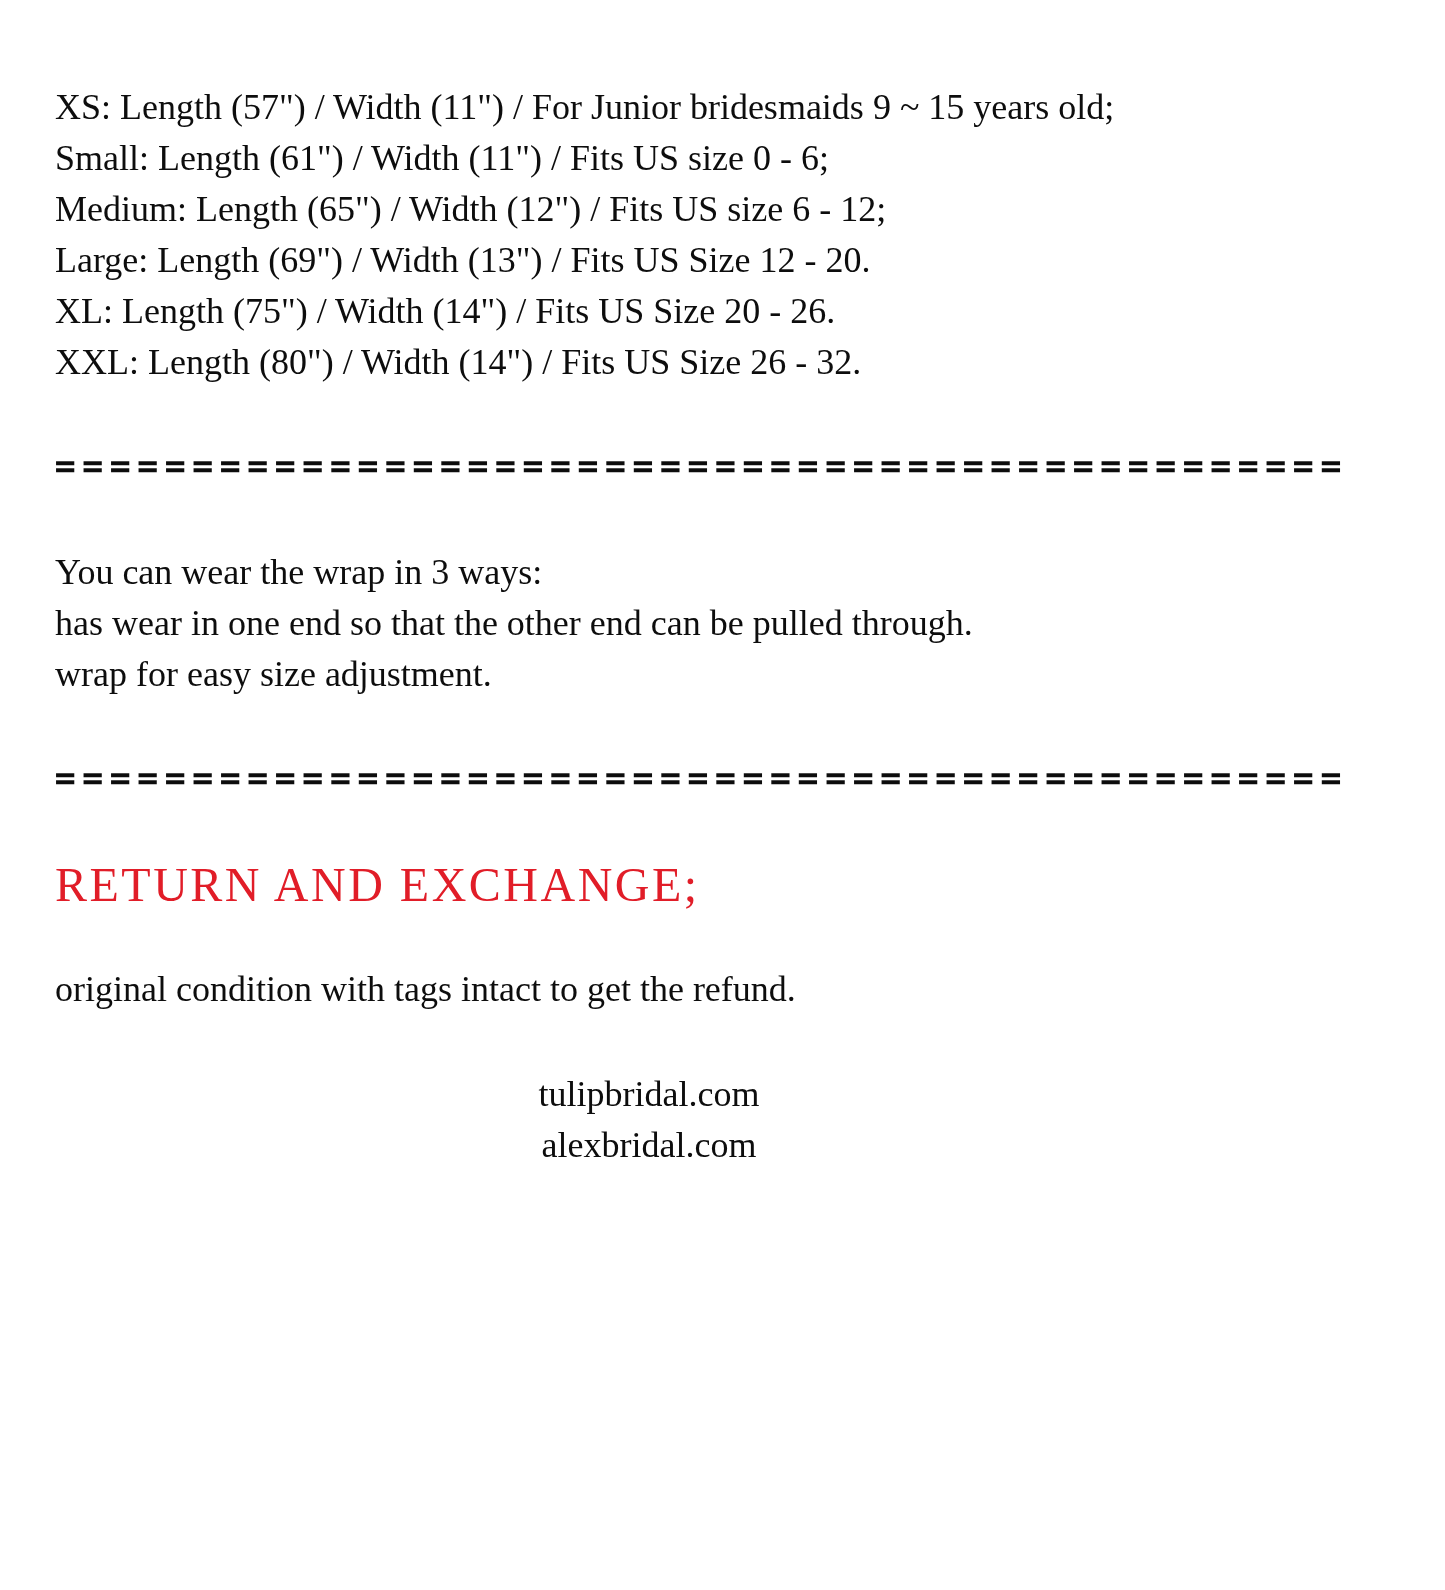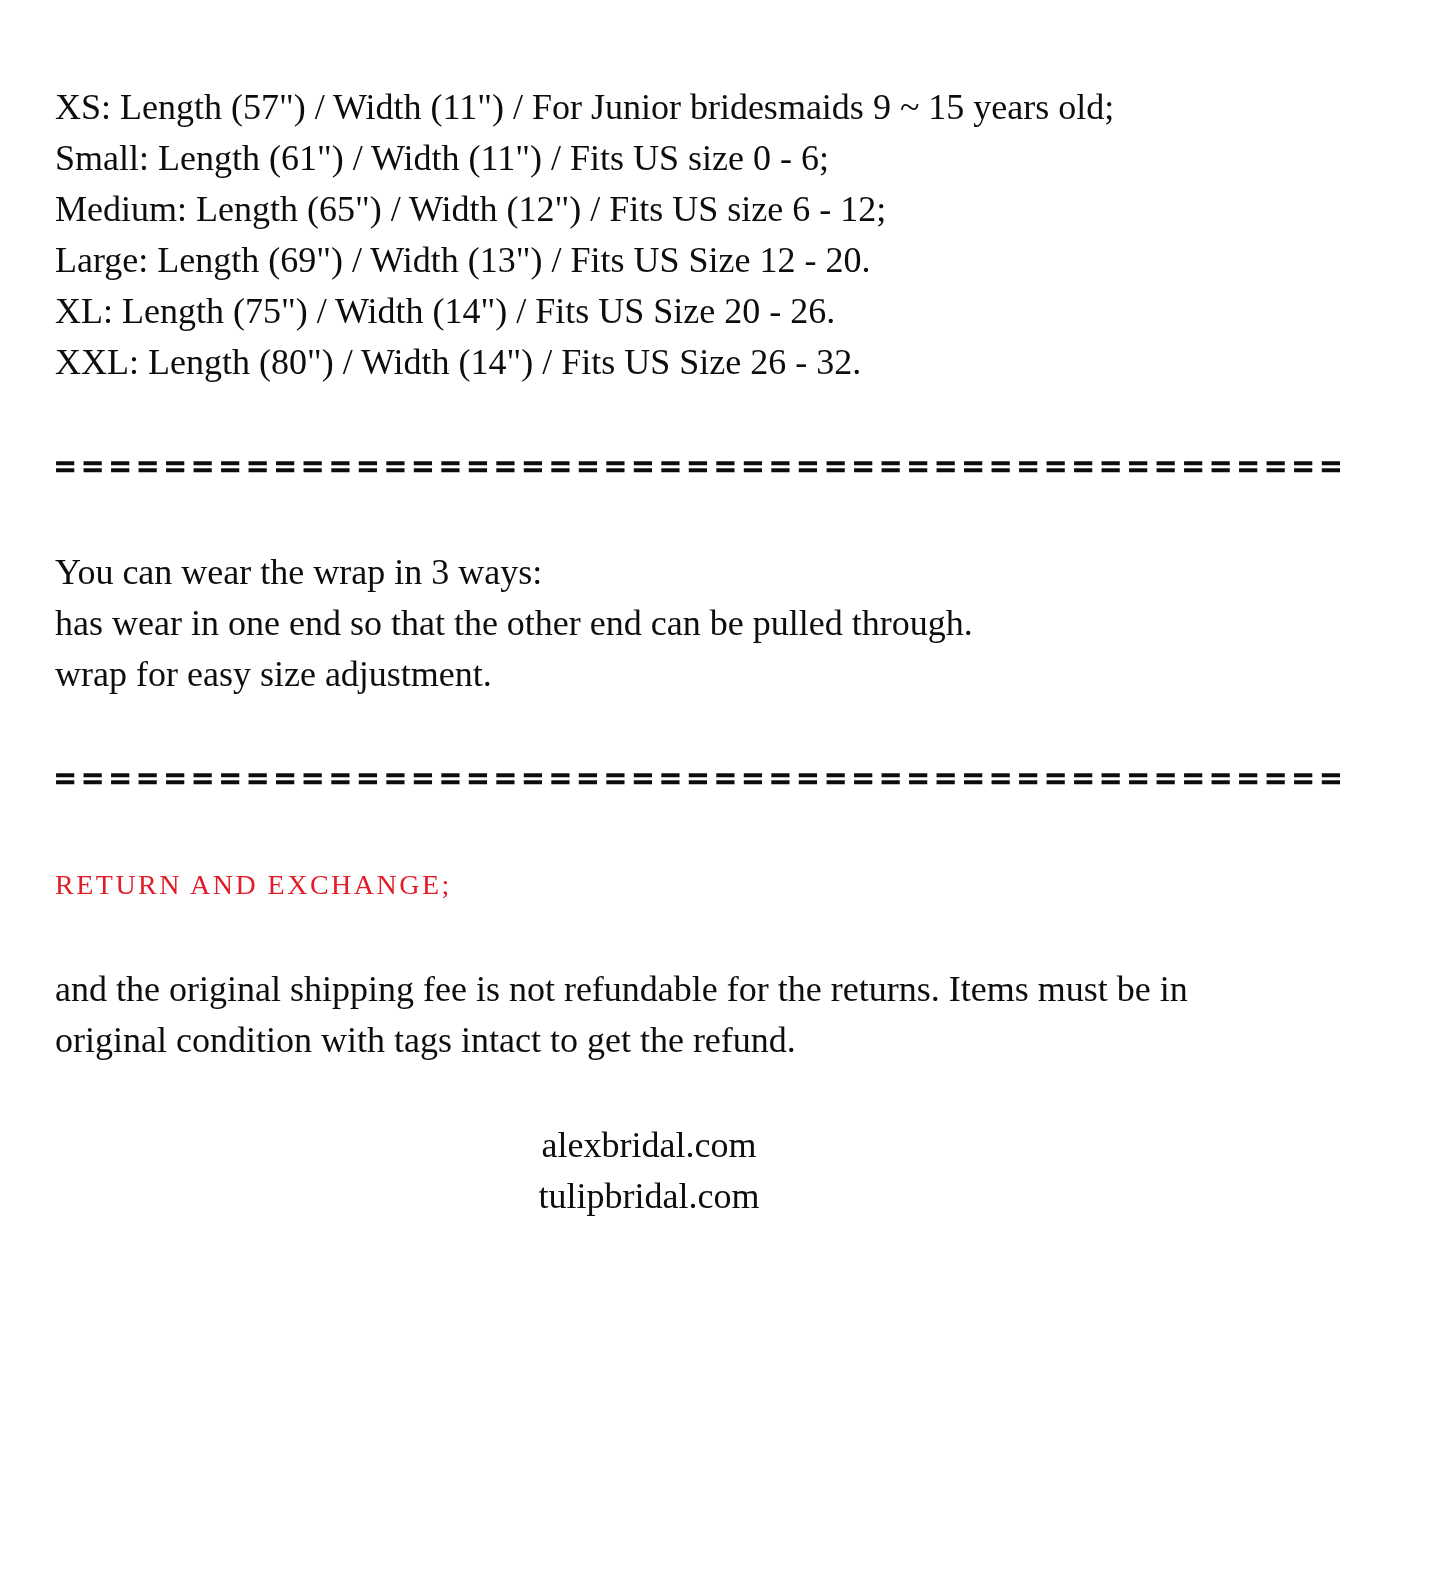--- a/index.html
+++ b/index.html
@@ -32,21 +32,21 @@
     line-height: 51px;
     font-weight: 700;
     letter-spacing: 7px;
     -webkit-text-stroke: 1.5px #0d0d0d;
     white-space: nowrap;
     overflow: hidden;
     width: 1340px;
     margin: 0 0 54px 0;
   }
   .heading-red {
-    font-size: 28px;
+    font-size: 48px;
     line-height: 51px;
     letter-spacing: 2.5px;
     color: var(--accent, #e11d28);
     margin: 0 0 54px 0;
     white-space: nowrap;
   }
   .links {
     width: 1188px;
     text-align: center;
     margin: 0;
@@ -73,22 +73,21 @@
     <div class="line">You can wear the wrap in 3 ways:</div>
     <div class="line">has wear in one end so that the other end can be pulled through.</div>
     <div class="line">wrap for easy size adjustment.</div>
   </div>
 
   <div class="separator">===============================================</div>
 
   <div class="heading-red">RETURN AND EXCHANGE;</div>
 
   <div class="block">
-    <div class="line">and the original shipping fee is not refundable for the returns. Items must be in</div>
     <div class="line">original condition with tags intact to get the refund.</div>
   </div>
 
   <div class="links">
+    <div class="line">tulipbridal.com</div>
     <div class="line">alexbridal.com</div>
-    <div class="line">tulipbridal.com</div>
   </div>
 
 </div>
 
 </body></html>

